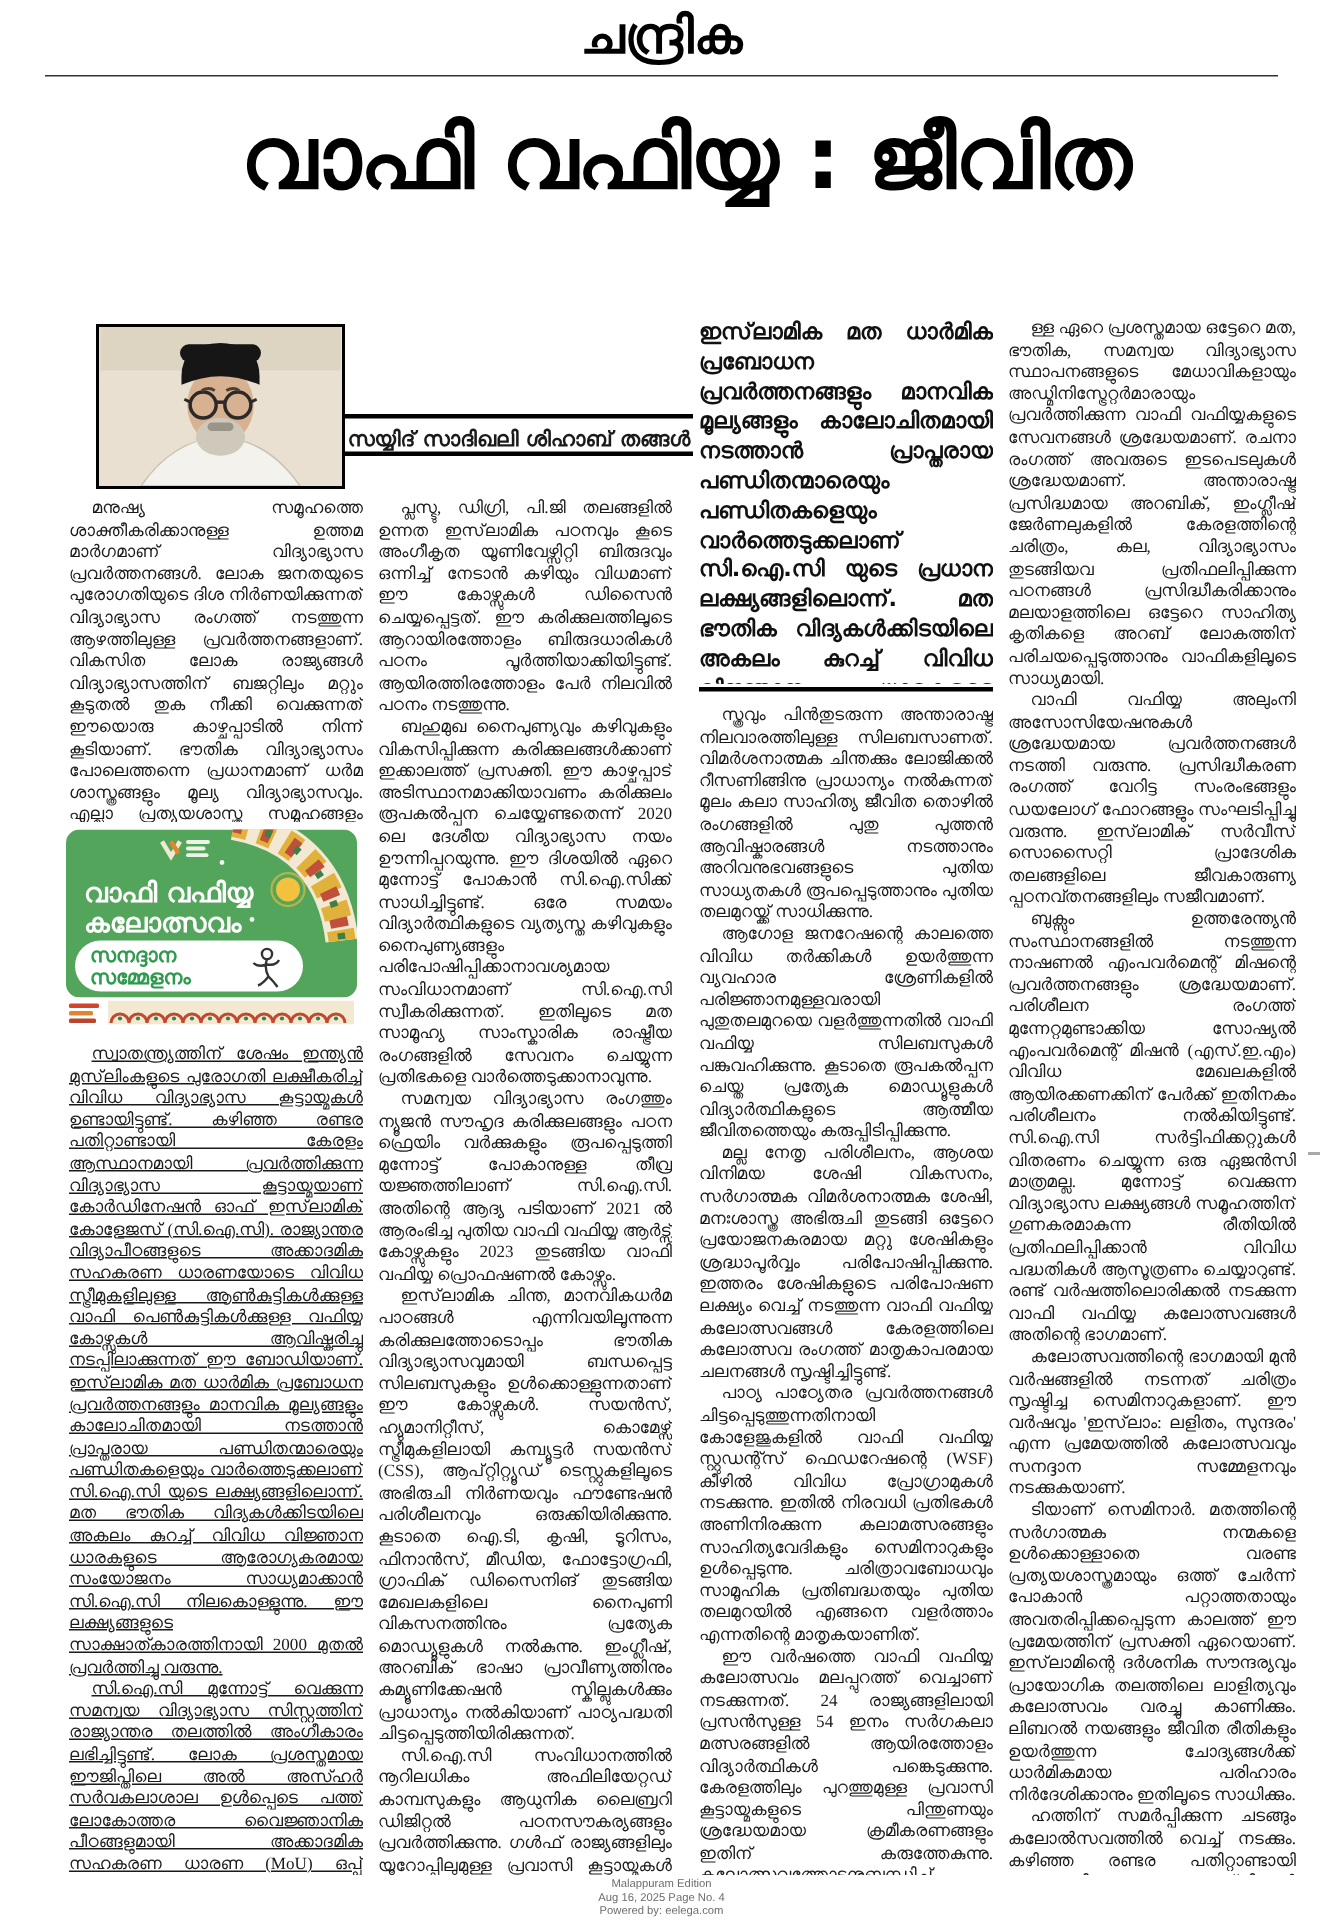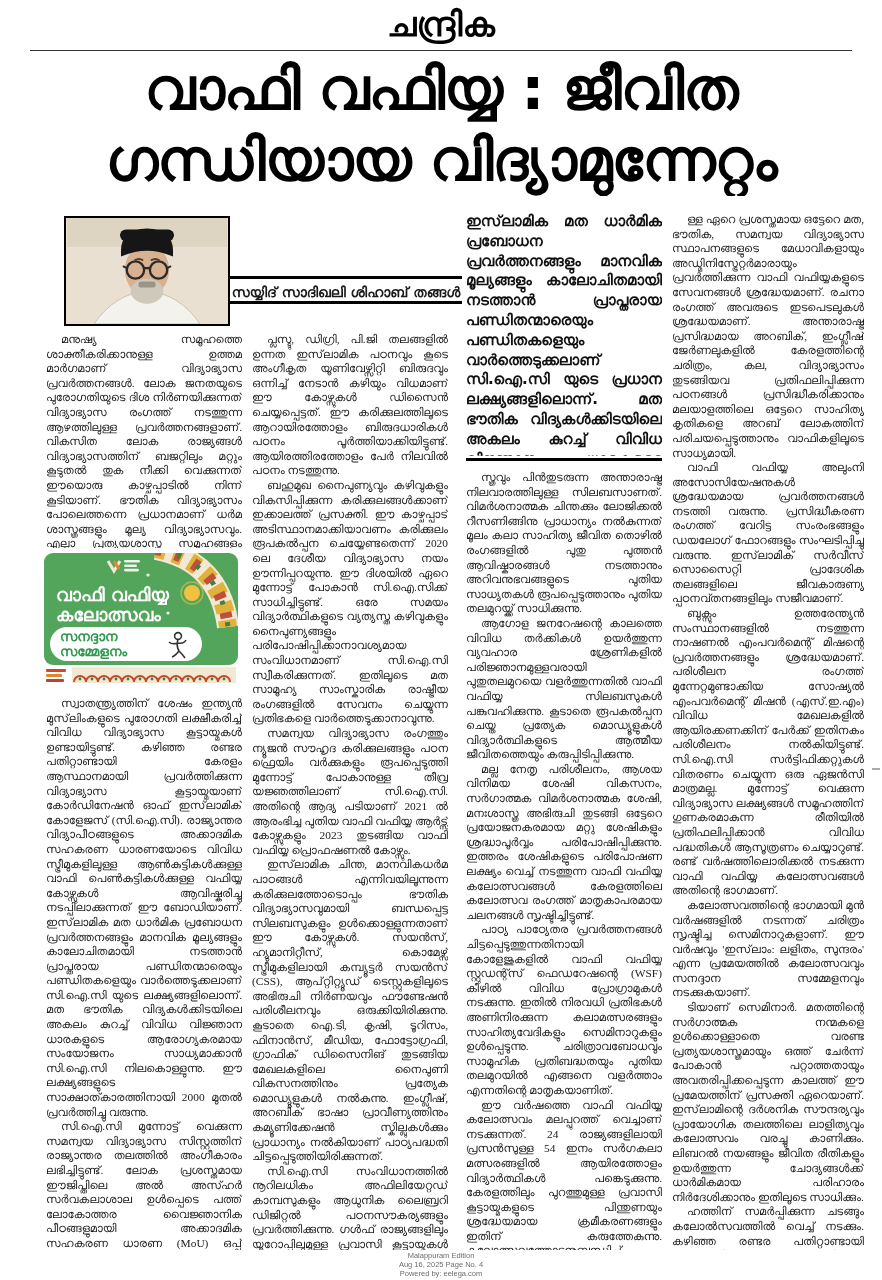--- a/index.html
+++ b/index.html
@@ -17,21 +17,21 @@
   .byline{top:276px;left:230px;width:232px;height:28px;border-top:3px solid #000;border-bottom:3px solid #000;
         display:flex;align-items:flex-end;justify-content:center;font-weight:700;font-size:14px;
         font-family:"DejaVu Sans",sans-serif;box-sizing:border-box;background:#fff;}
   .intro{top:212px;left:466px;width:196px;height:244px;overflow:hidden;font-family:"DejaVu Sans",sans-serif;
         font-weight:700;font-size:15px;line-height:19.8px;text-align:justify;color:#111;}
   .intro-rule{top:458px;left:466px;width:196px;height:3px;background:#000;}
   .bodycol{overflow:hidden;}
   .bodycol p{font-size:11.4px;line-height:14.6px;text-align:justify;text-indent:15px;margin:0;
         color:#1a1a1a;word-break:break-word;}
   .col1a{top:332px;left:46px;width:196px;height:216px;}
-  .col1b{top:696px;left:46px;width:196px;height:554px;}
+  .col1b{top:696px;left:46px;width:196px;height:554px;text-decoration:underline;}
   .col2{top:332px;left:252px;width:196px;height:918px;}
   .col3{top:470px;left:466px;width:196px;height:780px;}
   .col4{top:212px;left:672px;width:192px;height:1038px;}
   .poster{top:553px;left:44px;width:230px;height:112px;}
   .poster svg{display:block;}
   .poster-strip{top:667px;left:46px;width:192px;height:16px;display:flex;align-items:center;gap:4px;}
   .strip-logo{width:22px;height:14px;display:flex;flex-direction:column;gap:2px;justify-content:center;}
   .strip-logo i{display:block;height:3px;border-radius:1px;}
   .strip-logo i:nth-child(1){background:#d2452b;width:20px;}
   .strip-logo i:nth-child(2){background:#e2862d;width:16px;}
@@ -41,23 +41,22 @@
   .fold-mark{top:768px;left:872px;width:8px;height:2px;background:#a9a9a9;}
 </style>
 </head>
 <body>
 
 <div class="page">
 
   <div class="abs masthead">ചന്ദ്രിക</div>
   <div class="abs head-rule"></div>
 
-  <h1 class="abs headline" style="margin:0;">
+  <h1 class="abs headline" style="margin:16px;">
     <div>വാഫി വഫിയ്യ : ജീവിത</div>
-    <div>ഗന്ധിയായ വിദ്യാമുന്നേറ്റം</div>
   </h1>
 
   <div class="abs photo">
     <svg viewBox="0 0 166 110">
       <rect x="0" y="0" width="166" height="110" fill="#e9e0d2"></rect>
       <rect x="0" y="0" width="166" height="30" fill="#ded4c2"></rect>
       <path d="M28,110 Q50,78 83,76 Q116,78 138,110 Z" fill="#f4f2ec" stroke="#c9c2b2" stroke-width="1"></path>
       <path d="M76,72 h14 v14 h-14 Z" fill="#d3a885"></path>
       <ellipse cx="83" cy="54" rx="23" ry="27" fill="#d8b290"></ellipse>
       <ellipse cx="83" cy="76" rx="17" ry="13" fill="#cfc9bc"></ellipse>

